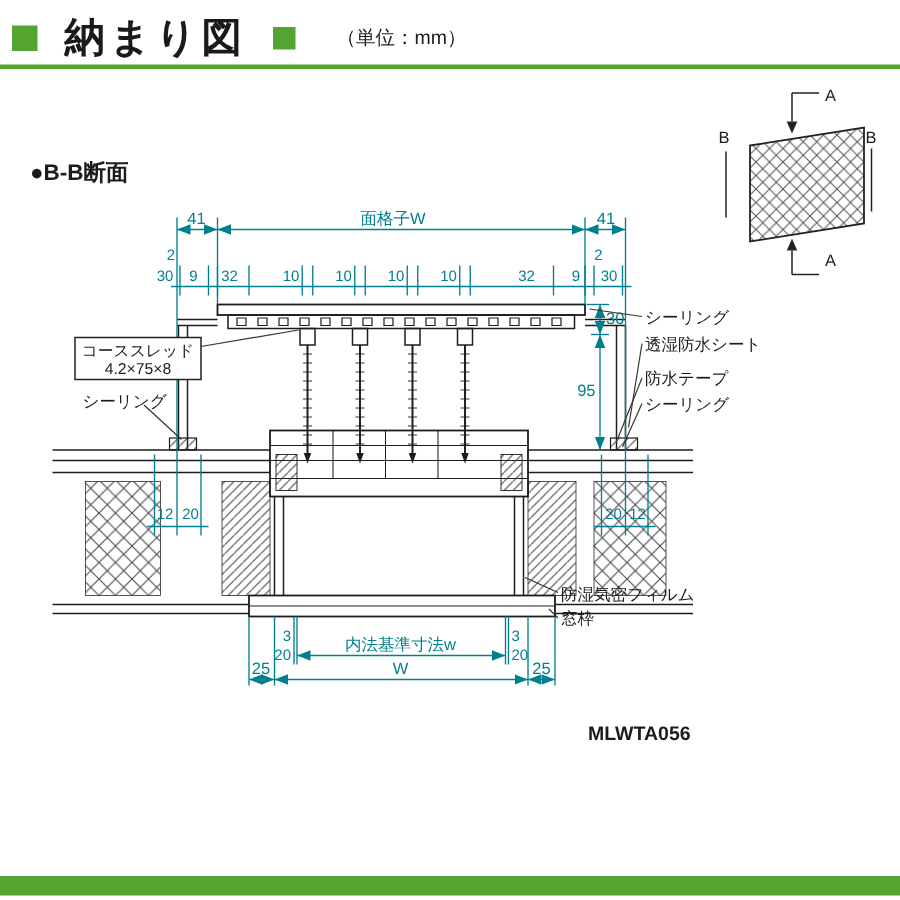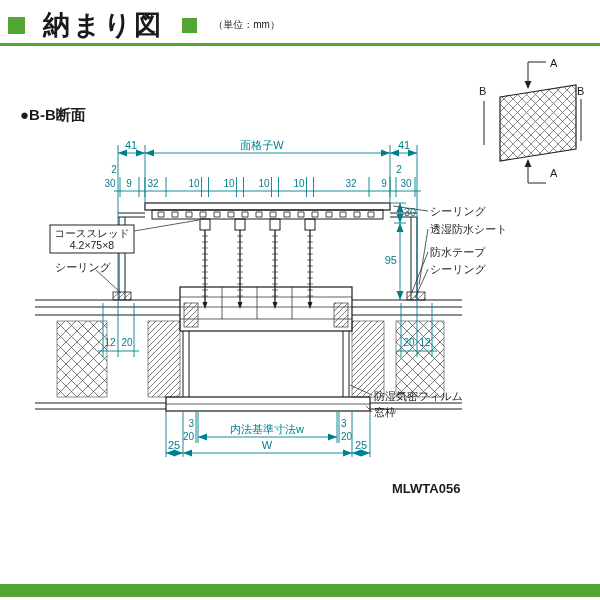--- a/index.html
+++ b/index.html
@@ -2,21 +2,21 @@
 <html><head>
 <meta charset="utf-8">
 <style>
   html,body{margin:0;padding:0;background:#ffffff;}
   .canvas{position:relative;width:600px;height:600px;background:#fff;overflow:hidden;
           font-family:"Liberation Sans",sans-serif;color:#1c1c1c;text-align:center;}
   .header{position:absolute;top:8px;left:0;right:0;height:34px;display:flex;align-items:center;}
   .sq1{width:17px;height:17px;background:#54a431;margin-left:8px;flex:none;}
   .sq2{width:15px;height:15px;background:#54a431;margin-left:18px;flex:none;}
   .title{font-size:27px;font-weight:bold;letter-spacing:3px;margin-left:18px;color:#1a1a1a;}
-  .unit{font-size:10px;margin-left:16px;color:#1a1a1a;}
+  .unit{font-size:13px;margin-left:27px;color:#1a1a1a;}
   .rule{position:absolute;top:43px;left:0;right:0;height:3px;background:#54a431;}
   .bottombar{position:absolute;left:0;right:0;bottom:3px;height:13px;background:#54a431;}
   .drawing{position:absolute;top:45px;left:0;}
   svg text{font-family:"Liberation Sans",sans-serif;}
   .dimtext{fill:#00808f;}
   .inktext{fill:#1c1c1c;}
 </style>
 </head>
 <body>
 

